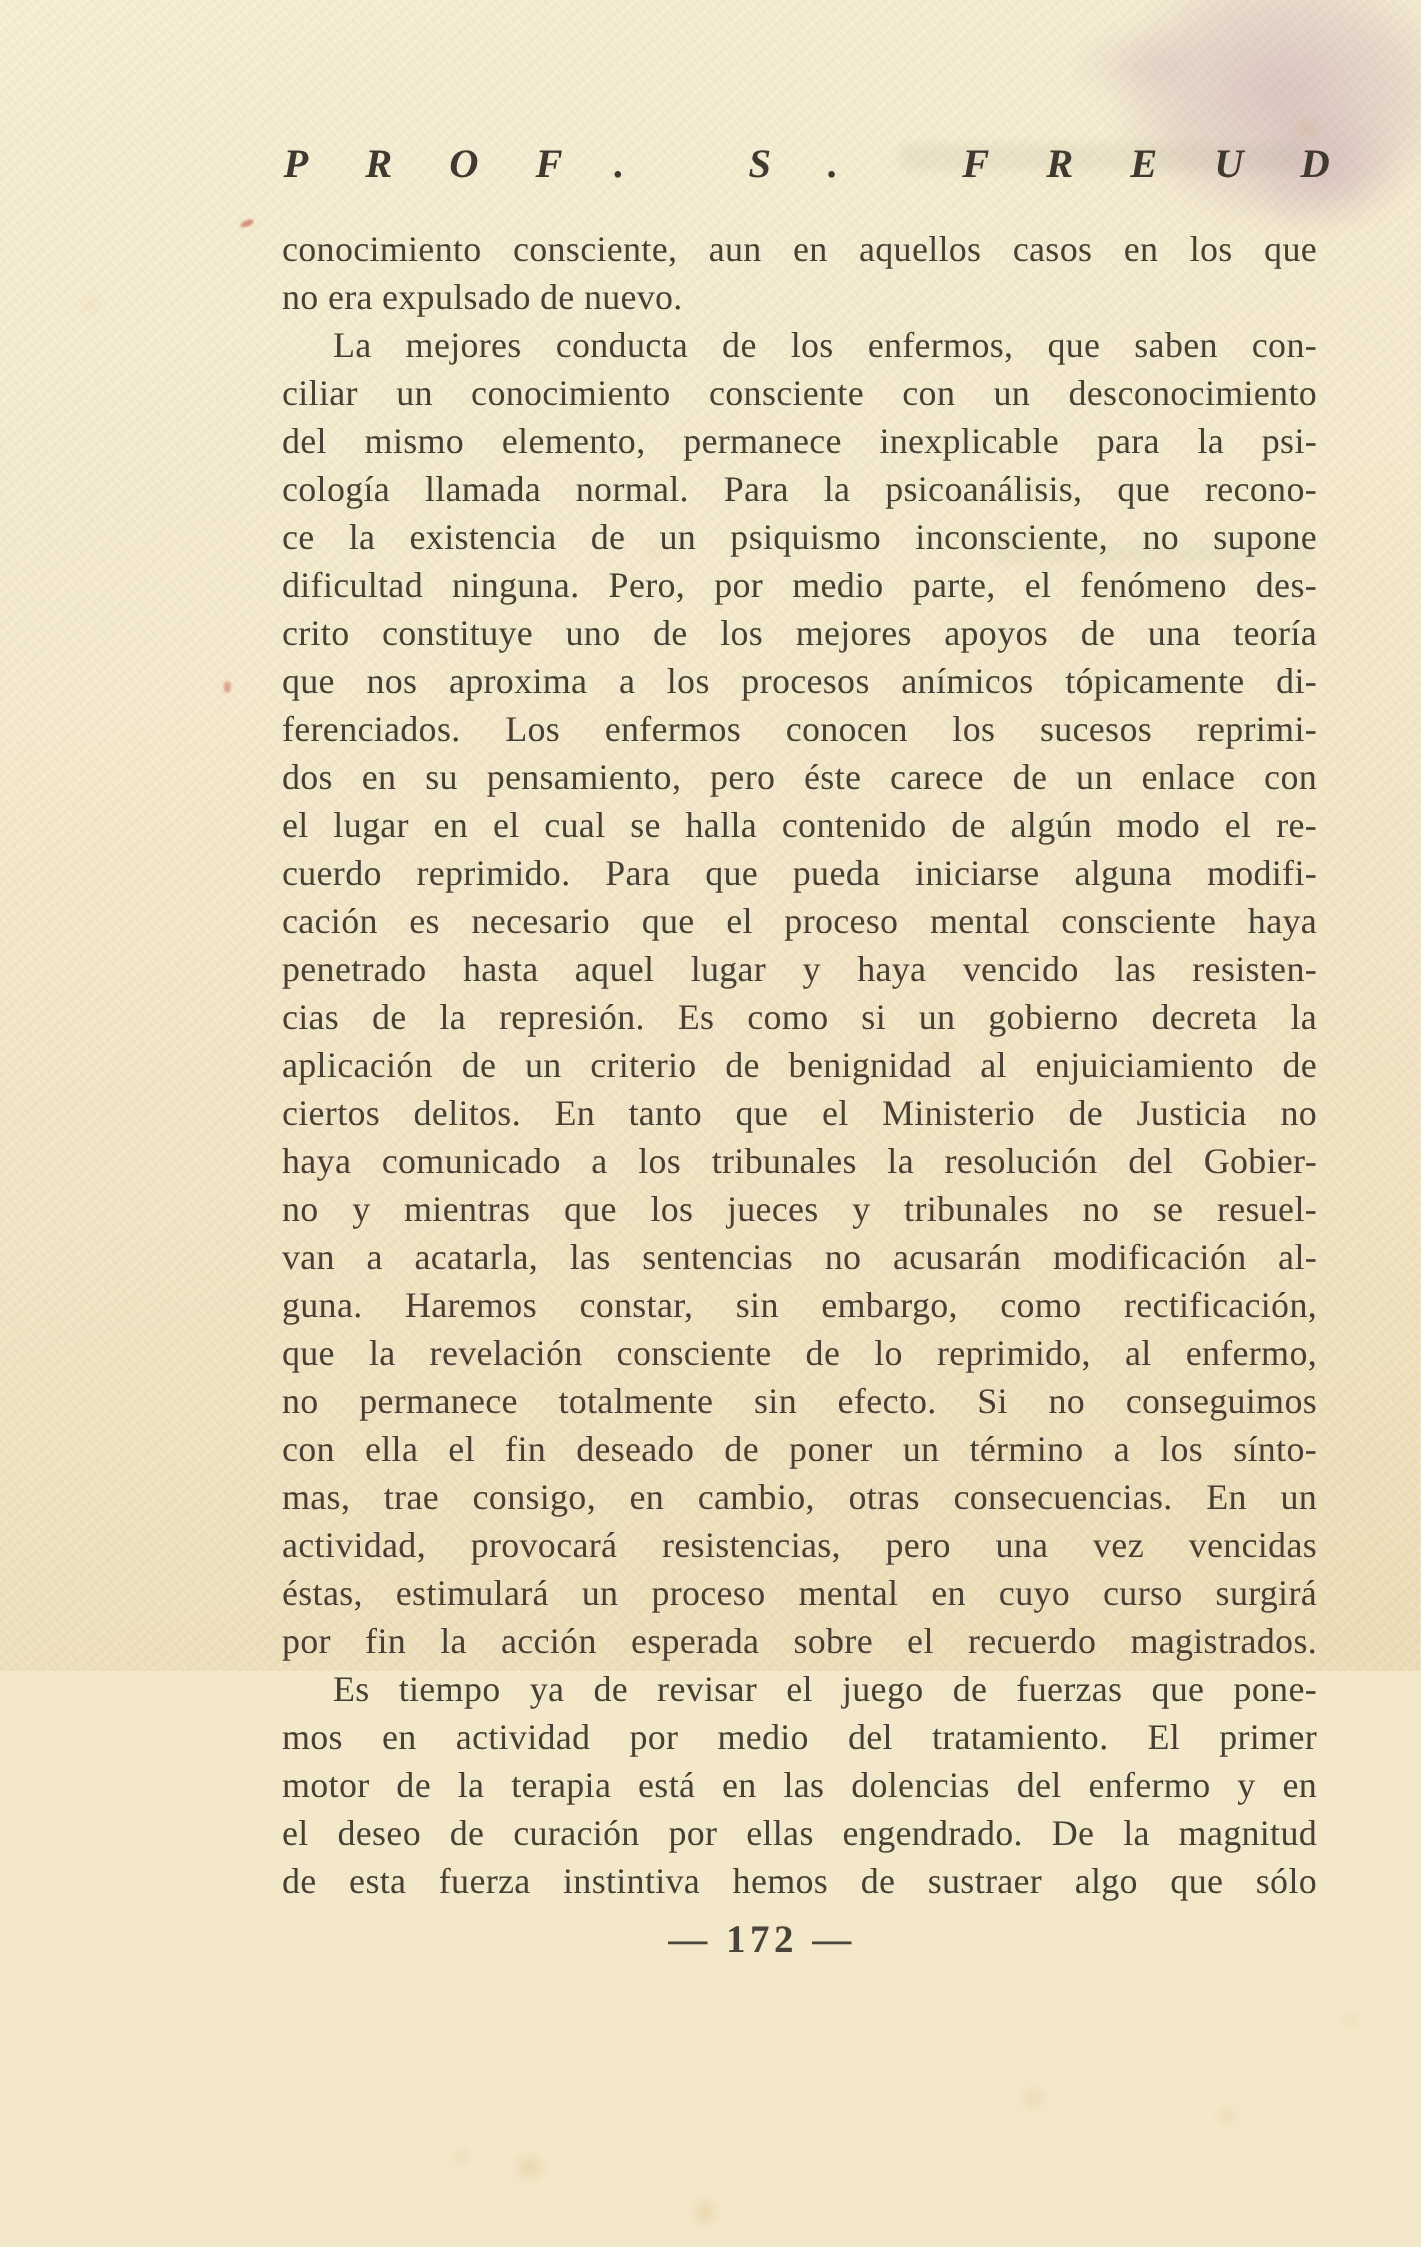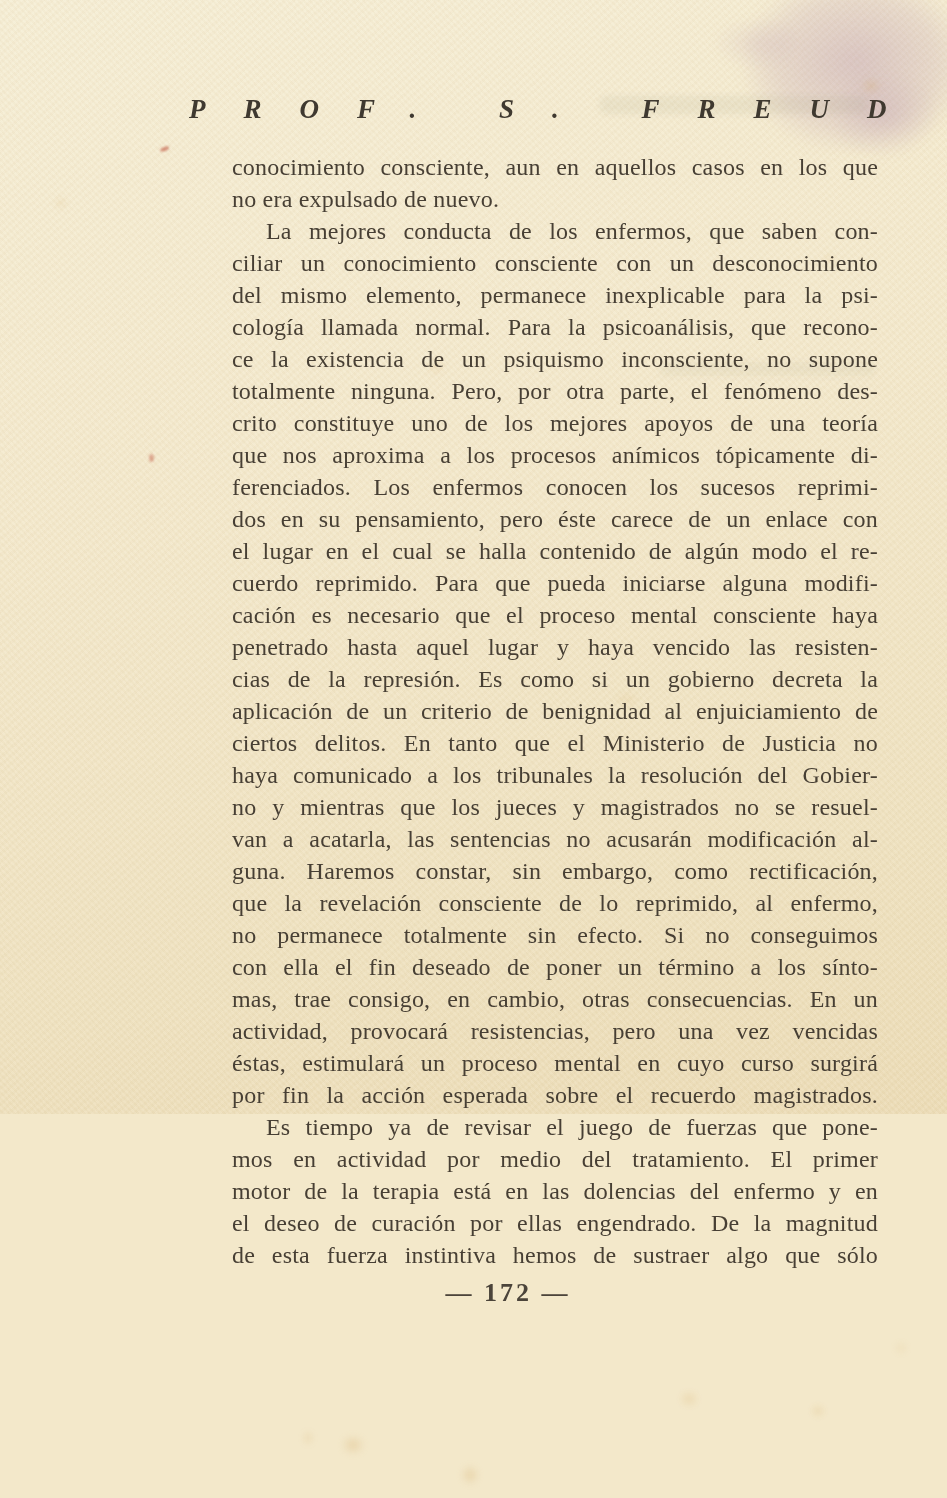--- a/index.html
+++ b/index.html
@@ -75,21 +75,20 @@
     left: 188px; top: 151px; width: 690px;
     font-size: 24px;
     line-height: 32px;
     letter-spacing: 0.2px;
     color: #473f34;
   }
   .line {
     height: 32px;
     text-align: justify;
     text-align-last: justify;
-    margin-left: 44px;
   }
   .line.indent { padding-left: 34px; }
   .line.short { text-align-last: left; }
   .page-number {
     position: absolute;
     top: 1278px; left: 188px; width: 640px;
     text-align: center;
     font-size: 26px;
     font-weight: bold;
     letter-spacing: 3px;
@@ -125,34 +124,34 @@
   <div class="running-header">PROF. S. FREUD</div>
 
   <div class="text-block" id="text-block">
       <div class="line">conocimiento consciente, aun en aquellos casos en los que</div>
       <div class="line short">no era expulsado de nuevo.</div>
       <div class="line indent">La mejores conducta de los enfermos, que saben con-</div>
       <div class="line">ciliar un conocimiento consciente con un desconocimiento</div>
       <div class="line">del mismo elemento, permanece inexplicable para la psi-</div>
       <div class="line">cología llamada normal. Para la psicoanálisis, que recono-</div>
       <div class="line">ce la existencia de un psiquismo inconsciente, no supone</div>
-      <div class="line">totalmente ninguna. Pero, por otra parte, el fenómeno des-</div>
+      <div class="line">dificultad ninguna. Pero, por medio parte, el fenómeno des-</div>
       <div class="line">crito constituye uno de los mejores apoyos de una teoría</div>
       <div class="line">que nos aproxima a los procesos anímicos tópicamente di-</div>
       <div class="line">ferenciados. Los enfermos conocen los sucesos reprimi-</div>
       <div class="line">dos en su pensamiento, pero éste carece de un enlace con</div>
       <div class="line">el lugar en el cual se halla contenido de algún modo el re-</div>
       <div class="line">cuerdo reprimido. Para que pueda iniciarse alguna modifi-</div>
       <div class="line">cación es necesario que el proceso mental consciente haya</div>
       <div class="line">penetrado hasta aquel lugar y haya vencido las resisten-</div>
       <div class="line">cias de la represión. Es como si un gobierno decreta la</div>
       <div class="line">aplicación de un criterio de benignidad al enjuiciamiento de</div>
       <div class="line">ciertos delitos. En tanto que el Ministerio de Justicia no</div>
       <div class="line">haya comunicado a los tribunales la resolución del Gobier-</div>
-      <div class="line">no y mientras que los jueces y magistrados no se resuel-</div>
+      <div class="line">no y mientras que los jueces y tribunales no se resuel-</div>
       <div class="line">van a acatarla, las sentencias no acusarán modificación al-</div>
       <div class="line">guna. Haremos constar, sin embargo, como rectificación,</div>
       <div class="line">que la revelación consciente de lo reprimido, al enfermo,</div>
       <div class="line">no permanece totalmente sin efecto. Si no conseguimos</div>
       <div class="line">con ella el fin deseado de poner un término a los sínto-</div>
       <div class="line">mas, trae consigo, en cambio, otras consecuencias. En un</div>
       <div class="line">actividad, provocará resistencias, pero una vez vencidas</div>
       <div class="line">éstas, estimulará un proceso mental en cuyo curso surgirá</div>
       <div class="line">por fin la acción esperada sobre el recuerdo magistrados.</div>
       <div class="line indent">Es tiempo ya de revisar el juego de fuerzas que pone-</div>

